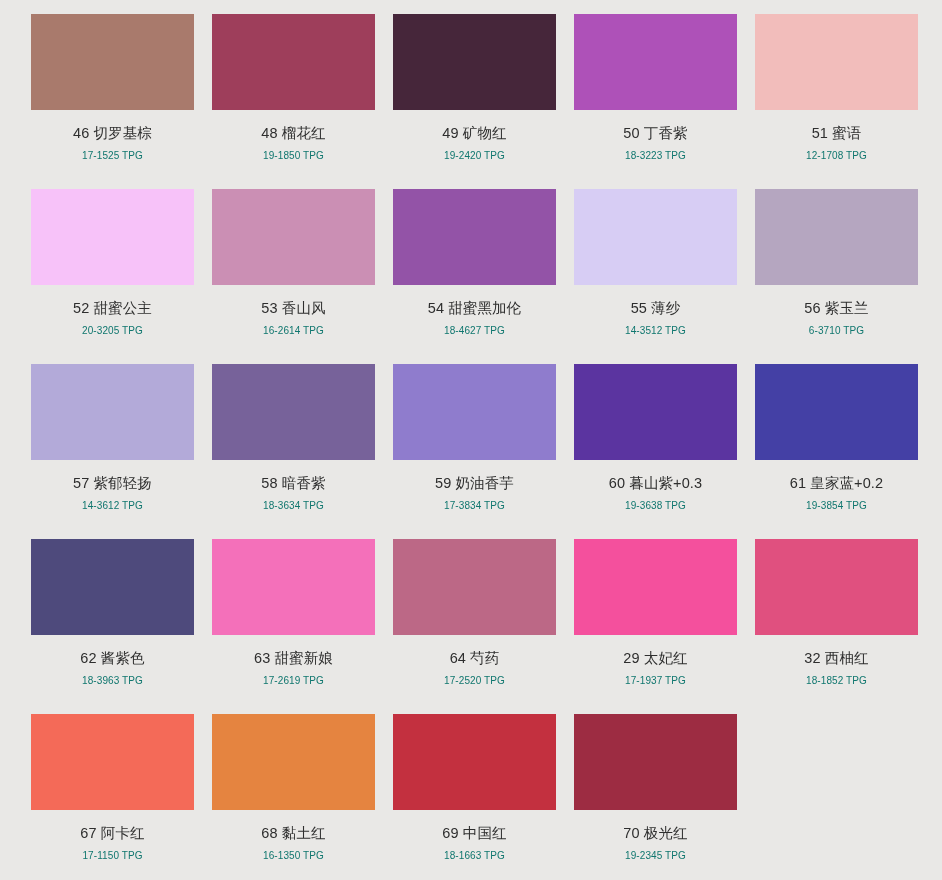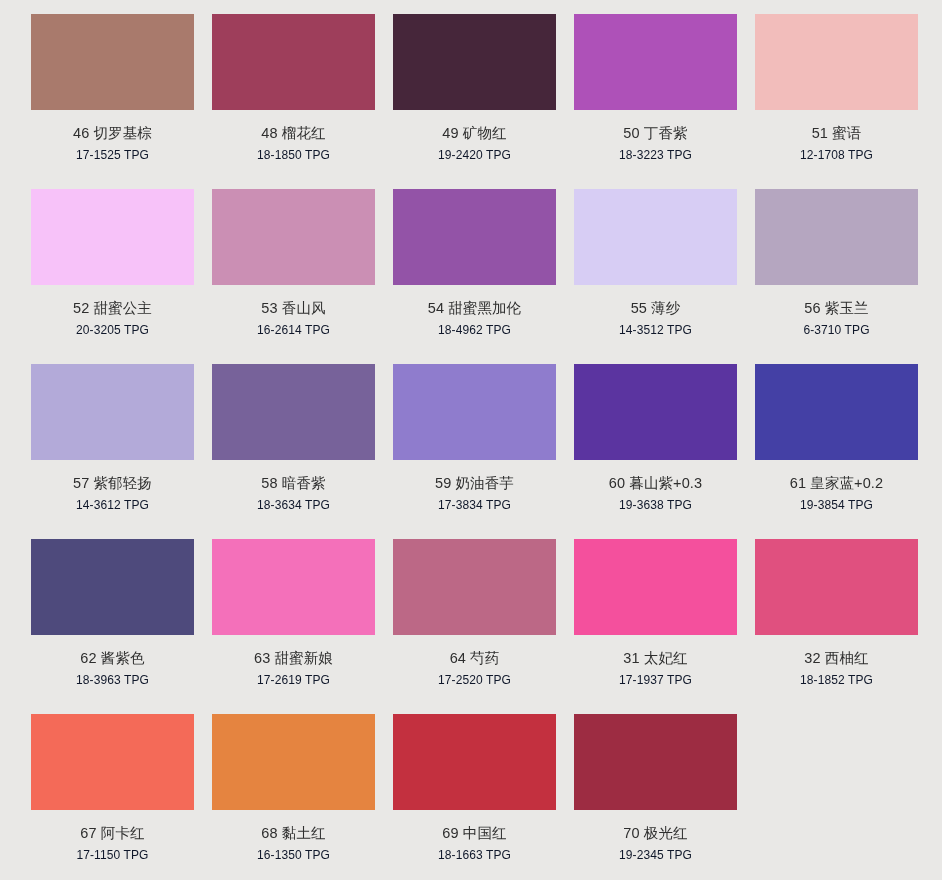--- a/index.html
+++ b/index.html
@@ -53,43 +53,43 @@
 
   .swatch-name {
     font-size: 14.5px;
     line-height: 19px;
     color: #2e2e2e;
     letter-spacing: 0.1px;
     white-space: nowrap;
   }
 
   .swatch-code {
-    font-size: 12px;
+    font-size: 10px;
     line-height: 19px;
-    color: #0f172a;
+    color: #0f766e;
     letter-spacing: 0.1px;
     white-space: nowrap;
   }
 </style>
 </head>
 <body>
 
 <main id="palette-grid" style="background: rgb(233, 232, 230);">
     <div class="swatch-card">
       <div class="swatch-chip" style="background-color: rgb(169, 122, 108);"></div>
       <div class="swatch-caption">
         <div class="swatch-name">46 切罗基棕</div>
         <div class="swatch-code">17-1525  TPG</div>
       </div>
     </div>
     <div class="swatch-card">
       <div class="swatch-chip" style="background-color: rgb(158, 62, 91);"></div>
       <div class="swatch-caption">
         <div class="swatch-name">48 榴花红</div>
-        <div class="swatch-code">18-1850 TPG</div>
+        <div class="swatch-code">19-1850 TPG</div>
       </div>
     </div>
     <div class="swatch-card">
       <div class="swatch-chip" style="background-color: rgb(70, 38, 58);"></div>
       <div class="swatch-caption">
         <div class="swatch-name">49 矿物红</div>
         <div class="swatch-code">19-2420 TPG</div>
       </div>
     </div>
     <div class="swatch-card">
@@ -117,21 +117,21 @@
       <div class="swatch-chip" style="background-color: rgb(203, 143, 180);"></div>
       <div class="swatch-caption">
         <div class="swatch-name">53 香山风</div>
         <div class="swatch-code">16-2614 TPG</div>
       </div>
     </div>
     <div class="swatch-card">
       <div class="swatch-chip" style="background-color: rgb(147, 83, 167);"></div>
       <div class="swatch-caption">
         <div class="swatch-name">54 甜蜜黑加伦</div>
-        <div class="swatch-code">18-4962 TPG</div>
+        <div class="swatch-code">18-4627 TPG</div>
       </div>
     </div>
     <div class="swatch-card">
       <div class="swatch-chip" style="background-color: rgb(215, 205, 244);"></div>
       <div class="swatch-caption">
         <div class="swatch-name">55 薄纱</div>
         <div class="swatch-code">14-3512 TPG</div>
       </div>
     </div>
     <div class="swatch-card">
@@ -193,21 +193,21 @@
     <div class="swatch-card">
       <div class="swatch-chip" style="background-color: rgb(188, 104, 134);"></div>
       <div class="swatch-caption">
         <div class="swatch-name">64 芍药</div>
         <div class="swatch-code">17-2520 TPG</div>
       </div>
     </div>
     <div class="swatch-card">
       <div class="swatch-chip" style="background-color: rgb(244, 80, 157);"></div>
       <div class="swatch-caption">
-        <div class="swatch-name">31 太妃红</div>
+        <div class="swatch-name">29 太妃红</div>
         <div class="swatch-code">17-1937 TPG</div>
       </div>
     </div>
     <div class="swatch-card">
       <div class="swatch-chip" style="background-color: rgb(224, 80, 127);"></div>
       <div class="swatch-caption">
         <div class="swatch-name">32 西柚红</div>
         <div class="swatch-code">18-1852 TPG</div>
       </div>
     </div>

